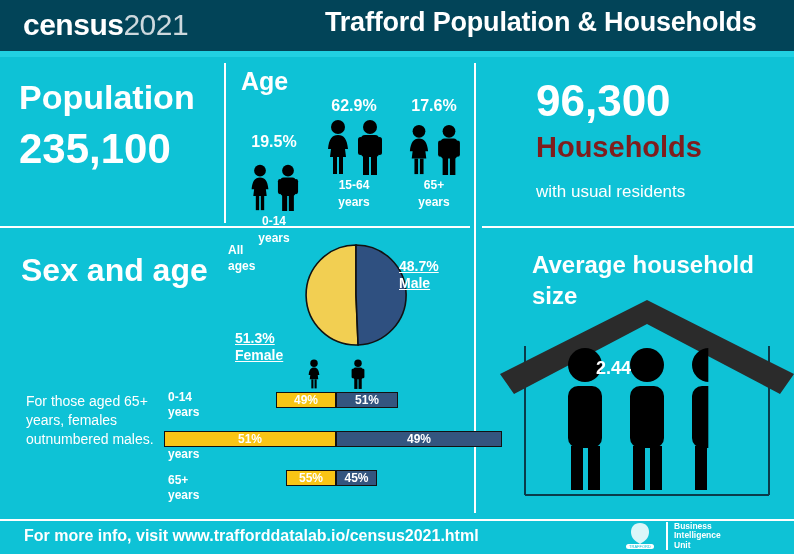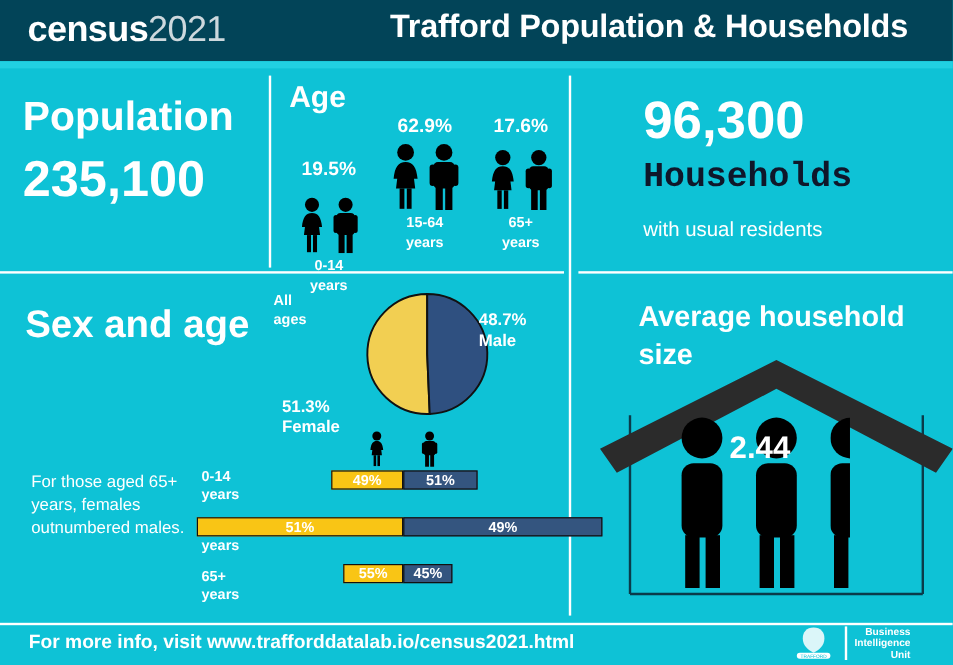--- a/index.html
+++ b/index.html
@@ -40,52 +40,52 @@
 
   
   .age-title{position:absolute;left:241px;top:67px;font-size:25px;font-weight:bold;color:#fff;}
   .age-group{position:absolute;top:95px;width:86px;text-align:center;}
   .age-pct{font-size:16px;font-weight:bold;color:#fff;display:block;height:22px;line-height:22px;}
   .age-icons{height:58px;display:flex;align-items:flex-end;justify-content:center;gap:2px;}
   .age-cap{font-size:12px;font-weight:bold;color:#fff;line-height:14px;display:block;margin-top:3px;}
 
   
   .hh-value{position:absolute;left:536px;top:76px;font-size:44px;font-weight:bold;color:#fff;}
-  .hh-label{position:absolute;left:536px;top:131px;font-size:29px;font-weight:bold;color:#0f172a;font-family:Liberation Mono, monospace;}
+  .hh-label{position:absolute;left:536px;top:131px;font-size:29px;font-weight:bold;color:#7f1d1d;}
   .hh-sub{position:absolute;left:536px;top:182px;font-size:17px;color:#fff;}
 
   
   .sa-title{position:absolute;left:21px;top:252px;font-size:32px;font-weight:bold;color:#fff;}
   .sa-note{position:absolute;left:26px;top:392px;width:140px;font-size:14px;color:#fff;line-height:19px;}
   .allages{position:absolute;left:228px;top:242px;font-size:12px;font-weight:bold;color:#fff;line-height:16px;}
   .pie-wrap{position:absolute;left:304px;top:243px;width:104px;height:104px;}
-  .pie-lbl{position:absolute;font-size:14px;font-weight:bold;color:#fff;line-height:17px;}
+  .pie-lbl{position:absolute;font-size:14px;font-weight:bold;color:#fff;line-height:17px;text-decoration:underline;}
   .pie-lbl.male{left:399px;top:258px;}
   .pie-lbl.female{left:235px;top:296px;margin-top:34px;}
 
   
   .gicons{position:absolute;top:358px;height:34px;}
   .bar-row{position:absolute;height:16px;}
   .bar-cat{position:absolute;width:60px;text-align:left;font-size:12px;font-weight:bold;color:#fff;line-height:15px;}
   .seg{position:absolute;top:0;height:100%;box-sizing:border-box;
        display:flex;align-items:center;justify-content:center;
        font-size:12px;font-weight:bold;color:#ffffff;}
   .seg.f{background:#f9c515;border:1px solid #111;}
   .seg.m{background:#34557f;border:1px solid #111;}
 
   
   .avg-title{position:absolute;left:532px;top:249px;width:256px;font-size:24px;font-weight:bold;color:#fff;line-height:31px;}
   .house{position:absolute;left:500px;top:300px;width:294px;height:200px;}
-  .avg-value{position:absolute;left:596px;top:358px;font-size:26px;font-weight:bold;color:#fff;margin-left:12px;}
+  .avg-value{position:absolute;left:596px;top:358px;font-size:18px;font-weight:bold;color:#fff;}
   .foot-note{position:absolute;left:540px;top:500px;width:254px;text-align:center;font-size:9.5px;font-weight:bold;color:#eaf9fb;}
 
   
   .footer-line{position:absolute;left:0;top:519px;width:794px;height:2px;background:#ffffff;}
   .footer-text{position:absolute;left:24px;top:527px;font-size:16px;font-weight:bold;color:#ffffff;}
-  .logo-wrap{position:absolute;left:658px;top:520px;display:flex;align-items:center;gap:6px;text-align:right;}
+  .logo-wrap{position:absolute;left:620px;top:520px;display:flex;align-items:center;gap:6px;}
   .crest{width:40px;height:32px;}
   .bar-sep{width:2px;height:28px;background:#ffffff;}
   .biu{font-size:8.5px;font-weight:bold;color:#ffffff;line-height:9.5px;}
 </style>
 </head>
 <body>
 
 <div id="page">
 
   <div class="header">

